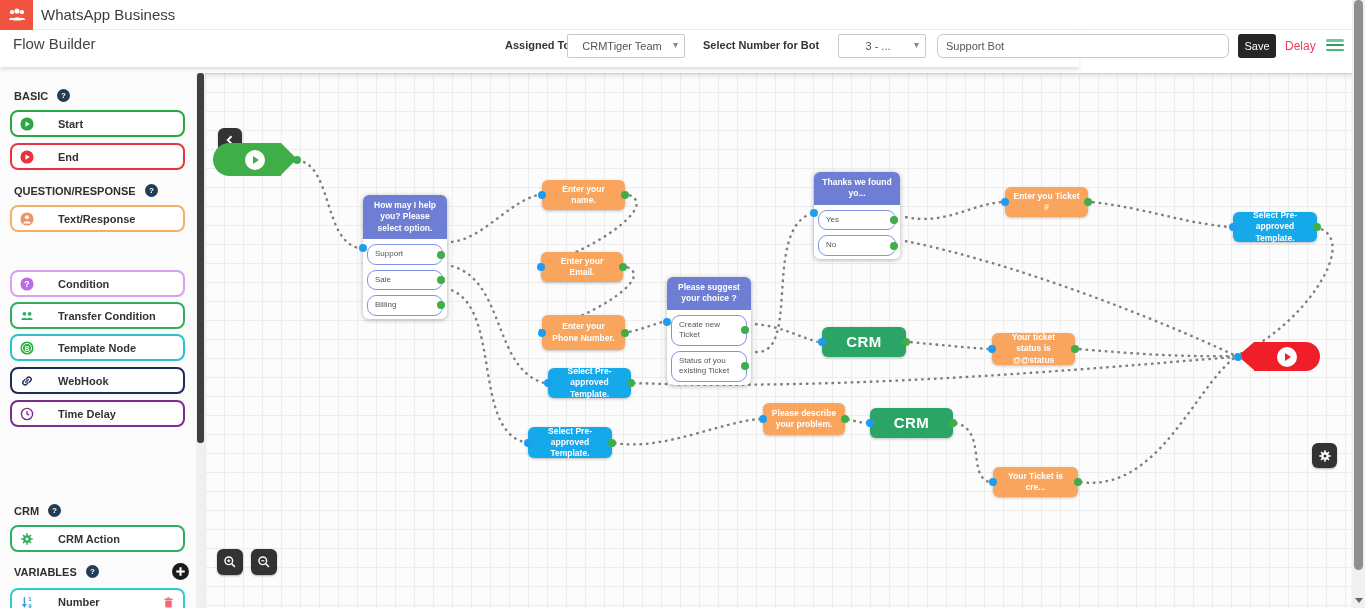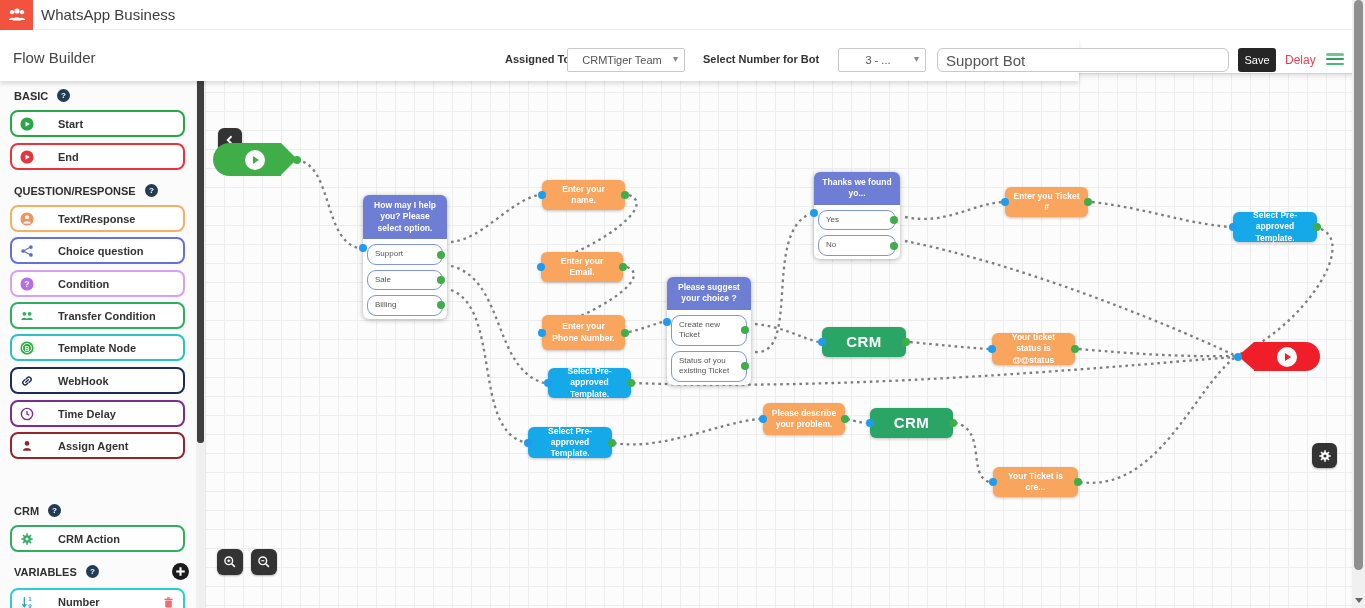--- a/index.html
+++ b/index.html
@@ -7,30 +7,30 @@
               font-family:"Liberation Sans", sans-serif; }
 
   
   #app-header { position:absolute; left:0; top:0; width:1365px; height:30px; background:#fff;
                 border-bottom:1px solid #ececec; z-index:6; }
   #logo { position:absolute; left:0; top:0; width:33px; height:30px; background:#f2533e;
           display:flex; align-items:center; justify-content:center; }
   #app-title { position:absolute; left:41px; top:6px; font-size:15px; color:#3d3d3d; }
 
   
-  #toolbar { position:absolute; left:0; top:38px; width:1079px; height:43px; background:#fff;
+  #toolbar { position:absolute; left:0; top:24px; width:1079px; height:43px; background:#fff;
              box-shadow:0 3px 4px rgba(0,0,0,.12); z-index:5; }
   #page-title { position:absolute; left:13px; top:11px; font-size:15px; color:#444; }
   .tb-label { position:absolute; top:15px; font-size:11px; font-weight:bold; color:#333; }
   .tb-select { position:absolute; top:10px; height:24px; border:1px solid #c9c9c9; border-radius:2px;
                background:#fff; font-size:11px; color:#555; display:flex; align-items:center;
                justify-content:center; padding:0 16px 0 8px; }
   .tb-select .caret { position:absolute; right:6px; top:4px; color:#888; font-size:10px; }
   #bot-name-input { position:absolute; left:937px; top:10px; width:292px; height:24px;
-                    border:1px solid #c9c9c9; border-radius:6px; font-size:15px; color:#555;
+                    border:1px solid #c9c9c9; border-radius:6px; font-size:11px; color:#555;
                     padding:0 8px; font-family:"Liberation Sans", sans-serif; }
   #save-btn { position:absolute; left:1238px; top:10px; width:38px; height:24px; background:#262626;
               color:#fff; font-size:11px; border:none; border-radius:3px; cursor:pointer;
               font-family:"Liberation Sans", sans-serif; }
   #cancel-link { position:absolute; left:1285px; top:15px; color:#ea4254; font-size:12px; text-decoration:none; }
   #burger { position:absolute; left:1326px; top:15px; width:18px; height:13px; cursor:pointer; }
   #burger i { display:block; height:2.6px; border-radius:2px; margin-bottom:2.2px; }
   #burger i:nth-child(1){ background:#6cc894; }
   #burger i:nth-child(2){ background:#2f9e63; }
   #burger i:nth-child(3){ background:#4db87d; }
@@ -194,34 +194,20 @@
     <span class="s-icon">
       <svg viewBox="0 0 16 16">
           <circle cx="8" cy="8" r="7.5" fill="#f0945f"></circle>
           <circle cx="8" cy="6" r="2.3" fill="#fff"></circle>
           <path d="M3.8 13 c0-3.4 8.4-3.4 8.4 0 Z" fill="#fff"></path>
         </svg>
       </span>
     <span class="s-label">Text/Response</span>
   </div>
 
-  <div class="side-item" style="top:164px; border-color:#6472d8">
-    <span class="s-icon">
-      <svg viewBox="0 0 16 16">
-          <g stroke="#5a6bd8" stroke-width="1.3">
-            <line x1="4" y1="8" x2="12" y2="3.5"></line>
-            <line x1="4" y1="8" x2="12" y2="12.5"></line>
-          </g>
-          <circle cx="3.5" cy="8" r="2.1" fill="#5a6bd8"></circle>
-          <circle cx="12.5" cy="3.5" r="2.1" fill="#5a6bd8"></circle>
-          <circle cx="12.5" cy="12.5" r="2.1" fill="#5a6bd8"></circle>
-        </svg>
-      </span>
-    <span class="s-label">Choice question</span>
-  </div>
 
   <div class="side-item" style="top:197px; border-color:#d9a0ef">
     <span class="s-icon">
       <svg viewBox="0 0 16 16">
           <circle cx="8" cy="8" r="7.5" fill="#b86ce8"></circle>
           <text x="8" y="11.5" font-size="10" font-weight="bold" fill="#fff" text-anchor="middle">?</text>
         </svg>
       </span>
     <span class="s-label">Condition</span>
   </div>
@@ -263,29 +249,20 @@
   <div class="side-item" style="top:327px; border-color:#7b2d90">
     <span class="s-icon">
       <svg viewBox="0 0 16 16">
           <circle cx="8" cy="8" r="6.4" fill="none" stroke="#7b2d90" stroke-width="1.6"></circle>
           <path d="M8 4.5 V8 l2.6 1.2" fill="none" stroke="#7b2d90" stroke-width="1.5"></path>
         </svg>
       </span>
     <span class="s-label">Time Delay</span>
   </div>
 
-  <div class="side-item" style="top:359px; border-color:#93262b">
-    <span class="s-icon">
-      <svg viewBox="0 0 16 16">
-          <circle cx="8" cy="5" r="2.7" fill="#93262b"></circle>
-          <path d="M3.2 13.5 c0-4.4 9.6-4.4 9.6 0 Z" fill="#93262b"></path>
-        </svg>
-      </span>
-    <span class="s-label">Assign Agent</span>
-  </div>
 
 
   <div class="side-head" style="top:431px">
     <span>CRM</span>
     <span class="help-badge">
       <svg viewBox="0 0 16 16">
           <circle cx="8" cy="8" r="8" fill="#223c55"></circle>
           <text x="8" y="11.5" font-size="10" font-weight="bold" fill="#fff" text-anchor="middle">?</text>
         </svg>
     </span>

